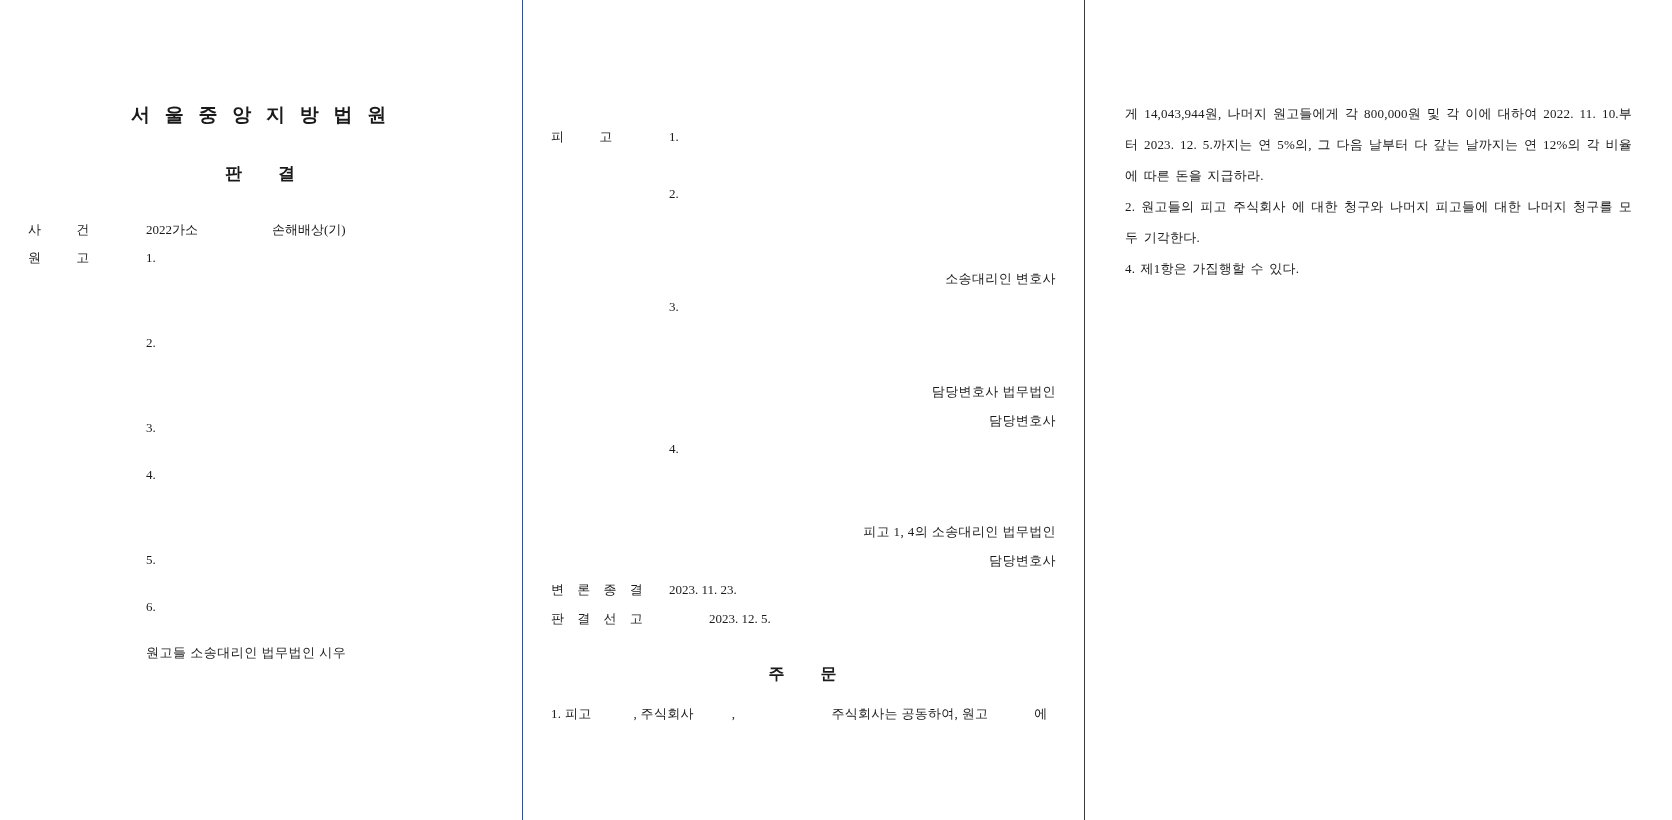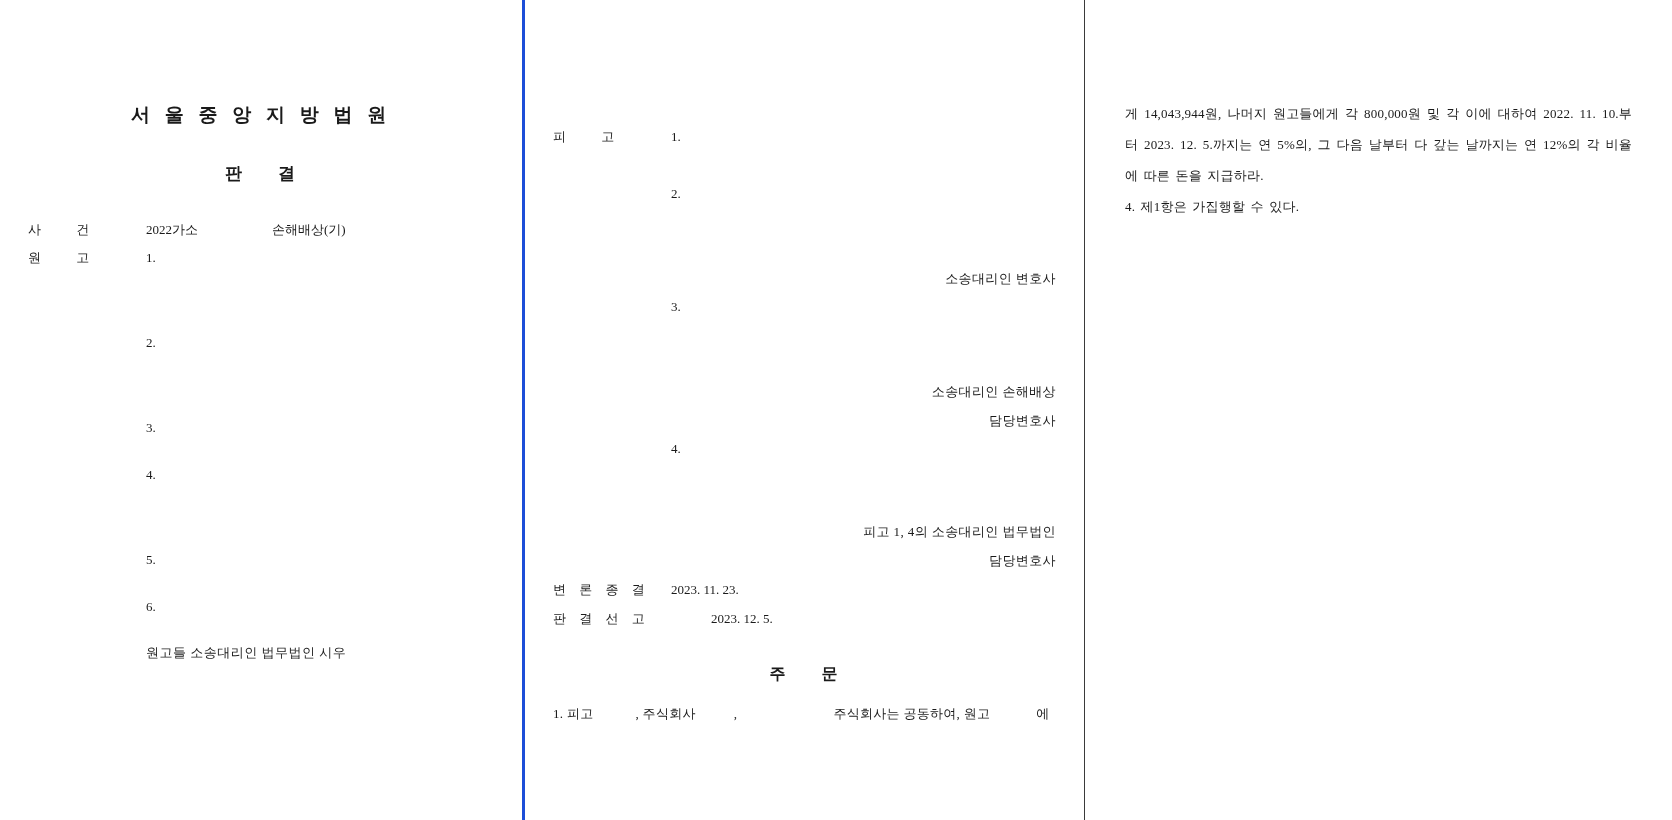--- a/index.html
+++ b/index.html
@@ -20,21 +20,21 @@
     height: 820px;
     display: flex;
     box-sizing: border-box;
   }
   .col {
     position: relative;
     box-sizing: border-box;
     height: 820px;
   }
   .col-1 { width: 522px; padding: 0 28px; }
-  .col-2 { width: 562px; padding: 0 28px; border-left: 3px solid #1d4ed8; }
+  .col-2 { width: 562px; padding: 0 28px; border-left: 1px solid #1d4ed8; }
   .col-3 { width: 588px; padding: 0 40px; border-left: 1px solid #3a3a3a; }
 
   .doc-title {
     margin-top: 102px;
     text-align: center;
     font-size: 19px;
     font-weight: bold;
     letter-spacing: 5px;
     font-family: "Liberation Serif", serif;
   }
@@ -183,21 +183,21 @@
 
     <div style="height:40px;"></div>
     <div class="c2-indent">2.</div>
 
     <div style="height:68px;"></div>
     <div class="c2-indent-deep">소송대리인 변호사</div>
     <div style="height:11px;"></div>
     <div class="c2-indent">3.</div>
 
     <div style="height:68px;"></div>
-    <div class="c2-indent-deep">소송대리인 손해배상</div>
+    <div class="c2-indent-deep">담당변호사 법무법인</div>
     <div style="height:11px;"></div>
     <div class="c2-indent-deep">담당변호사</div>
     <div style="height:11px;"></div>
     <div class="c2-indent">4.</div>
 
     <div style="height:66px;"></div>
     <div class="c2-indent-deep">피고 1, 4의 소송대리인 법무법인</div>
     <div style="height:11px;"></div>
     <div class="c2-indent-deep">담당변호사</div>
 
@@ -216,17 +216,18 @@
     </div>
 
     <div class="order-line">
       <span>1. 피고</span><span class="sp1"></span><span>, 주식회사</span><span class="sp2"></span><span>,</span><span class="sp3"></span><span>주식회사는 공동하여, 원고</span><span class="sp4"></span><span>에</span>
     </div>
   </div>
 
   <div class="col col-3">
     <div class="c3-body">
       <div class="c3-para c3-item">게 14,043,944원, 나머지 원고들에게 각 800,000원 및 각 이에 대하여 2022. 11. 10.부터 2023. 12. 5.까지는 연 5%의, 그 다음 날부터 다 갚는 날까지는 연 12%의 각 비율에 따른 돈을 지급하라.</div>
+      <div class="c3-para c3-item">2. 원고들의 피고 주식회사        에 대한 청구와 나머지 피고들에 대한 나머지 청구를 모두 기각한다.</div>
       <div class="c3-para c3-item">4. 제1항은 가집행할 수 있다.</div>
     </div>
   </div>
 
 </div>
 
 </body></html>

